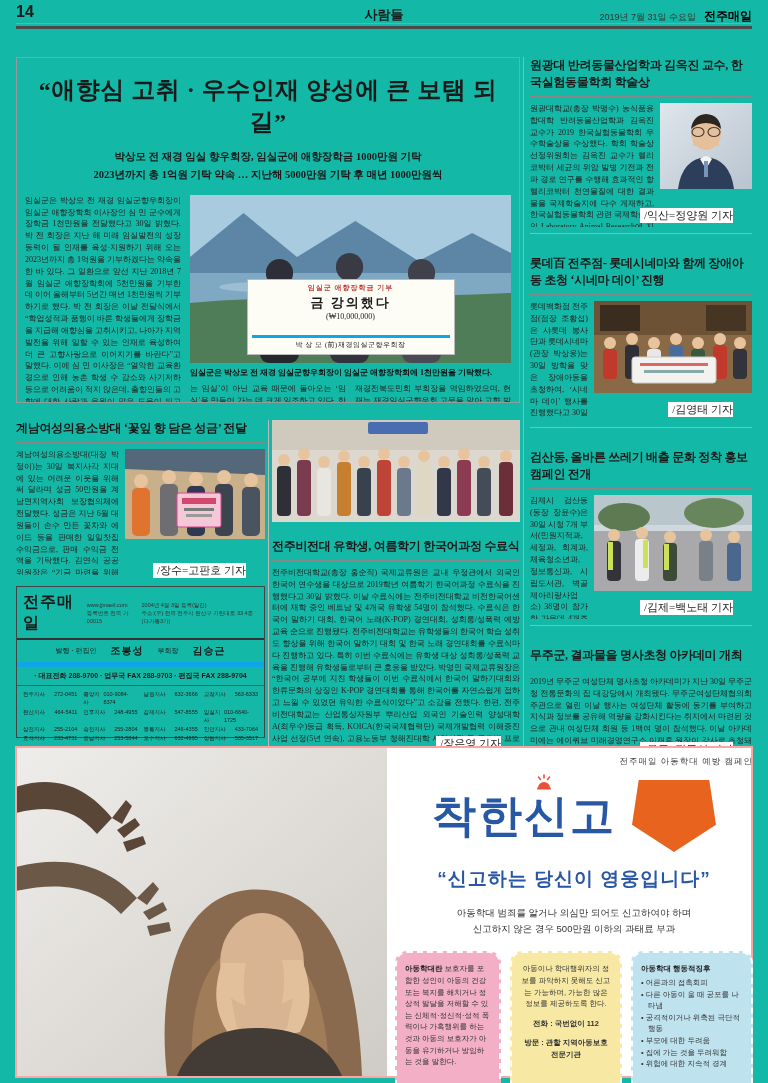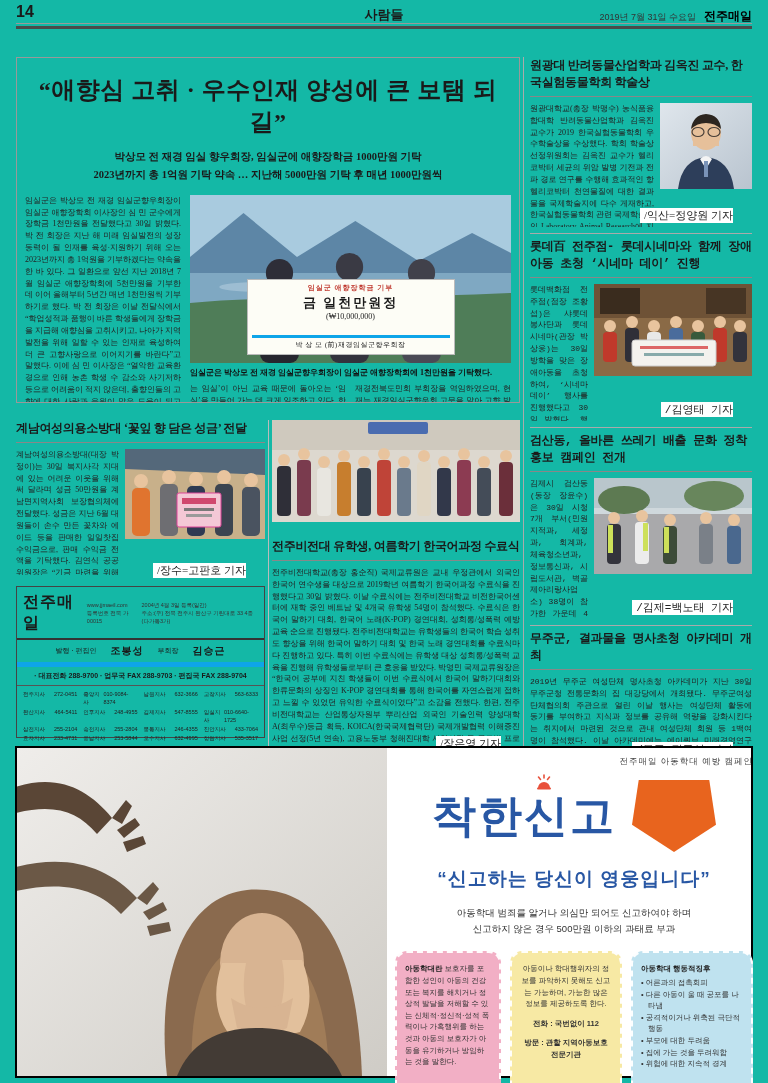--- a/index.html
+++ b/index.html
@@ -38,21 +38,21 @@
   .check-ribbon { font-size:7px; font-weight:700; color:#c03a30; letter-spacing:1px; }
   .check-amt { font-size:13px; font-weight:700; margin-top:1px; letter-spacing:2px; }
   .check-num { font-size:8px; color:#222; }
   .check-name { font-size:7px; margin-top:14px; border-top:3px solid #0ea5e9; padding-top:2px; letter-spacing:0.5px; }
   .main-cont { display:flex; gap:9px; margin-top:5px; height:52px; overflow:hidden; }
   .main-cont .body-txt { flex:1; }
   
   .v-div { position:absolute; left:523px; top:57px; width:1px; height:698px; background:#aaa; }
   .right-col { position:absolute; left:530px; top:57px; width:222px; height:698px; overflow:hidden; }
   .rc-art { position:relative; overflow:hidden; }
-  .rc-art + .rc-art { border-top:1px solid #aaa; margin-top:6px; padding-top:4px;font-family:Liberation Mono, monospace; }
+  .rc-art + .rc-art { border-top:1px solid #aaa; margin-top:6px; padding-top:21px; }
   .ph-r { float:right; margin:0 0 4px 6px; position:relative; overflow:hidden; }
   .rc-body { overflow:hidden; }
   
   .low-left { position:absolute; left:16px; top:420px; width:249px; height:162px; overflow:hidden; }
   .mid-div { position:absolute; left:267.5px; top:420px; width:1px; height:335px; background:#bbb; }
   .mid-col { position:absolute; left:272px; top:420px; width:248px; height:335px; overflow:hidden; }
   .mid-photo { position:relative; width:100%; height:102px; overflow:hidden; }
   .mid-col .art-h { margin-top:16px; }
   
   .mast { position:absolute; left:16px; top:586px; width:249px; height:152px; border:1px solid #444;
@@ -61,21 +61,21 @@
   .mast-logo { font-family:"Liberation Serif",serif; font-size:16px; font-weight:700; letter-spacing:1px; }
   .mast-sm { font-size:5.5px; color:#333; line-height:1.5; margin-left:8px; }
   .mast-r2 { display:flex; justify-content:center; gap:14px; align-items:center; padding:4px 0;
              border-bottom:5px solid #0ea5e9; font-size:7px;text-align:center; }
   .mast-r2 b { font-size:10px; letter-spacing:1px; }
   .mast-r3 { text-align:center; font-size:7px; padding:4px 0; border-bottom:1px solid #555; font-weight:700; }
   .mast-grid { display:grid; grid-template-columns:repeat(4,1fr); gap:1px 6px; padding:4px 6px; }
   .br { display:flex; justify-content:space-between; font-size:5.5px; color:#222; line-height:1.5; }
   .mast-ft { border-top:1px solid #555; font-size:5.8px; padding:3px 6px; color:#222; }
   
-  .ad { position:absolute; left:15px; top:746px; width:738px; height:332px; border:2px solid #000000;
+  .ad { position:absolute; left:15px; top:746px; width:738px; height:332px; border:2px solid #fca5a5;
         display:flex; font-family:"Liberation Sans","DejaVu Sans",sans-serif; background:#fff;justify-content:space-between; }
   .ad-photo { width:370px; height:100%; position:relative; overflow:hidden; flex:none; }
   .ad-right { flex:1; position:relative; padding:8px 12px 8px 8px; }
   .ad-label { text-align:right; font-size:8.5px; color:#444; letter-spacing:1px; }
   .ad-titlerow { display:flex; align-items:center; justify-content:center; gap:16px; margin-top:12px; }
   .ad-title-wrap { position:relative; }
   .ad-title { font-size:44px; font-weight:700; color:#2857a4; letter-spacing:2px; }
   .siren { position:absolute; top:-13px; left:56%; width:18px; height:16px; }
   .badge { position:relative; width:84px; height:72px; flex:none; }
   .badge-outer { position:absolute; inset:0; background:#e8641e;
@@ -131,21 +131,21 @@
             <ellipse cx="70" cy="92" rx="40" ry="5" fill="#a9c6d8" opacity="0.7"></ellipse>
             <circle cx="92" cy="78" r="14" fill="#2e2e38"></circle>
               <rect x="72" y="92" width="40" height="76" rx="9" fill="#26262e"></rect>
             <circle cx="164" cy="72" r="14" fill="#3a3a44"></circle>
               <rect x="144" y="86" width="40" height="82" rx="9" fill="#33333d"></rect>
             <circle cx="238" cy="78" r="14" fill="#41414b"></circle>
               <rect x="218" y="92" width="40" height="76" rx="9" fill="#4a4a55"></rect>
           </svg>
           <div class="check">
             <div class="check-ribbon">임실군 애향장학금 기부</div>
-            <div class="check-amt">금 일천만원정</div>
+            <div class="check-amt">금 강의했다</div>
             <div class="check-num">(₩10,000,000)</div>
             <div class="check-name">박 상 모  (前)재경임실군향우회장</div>
           </div>
         </div>
         <div class="cap">임실군은 박상모 전 재경 임실군향우회장이 임실군 애향장학회에 1천만원을 기탁했다.</div>
         <div class="main-cont">
           <div class="body-txt">는 임실’이 아닌 교육 때문에 돌아오는 ‘임실’을 만들어 가는 데 크게 일조하고 있다. 한편, 박상모 前회장은 임실군 청웅면 출신으로 2004년부터 2007년까지 재경임실군향우 회장과</div>
           <div class="body-txt">재경전북도민회 부회장을 역임하였으며, 현재는 재경임실군향우회 고문을 맡아 고향 발전과 향우회 화합을 위해 물심양면으로 힘쓰고 있다.</div>
         </div>
 

